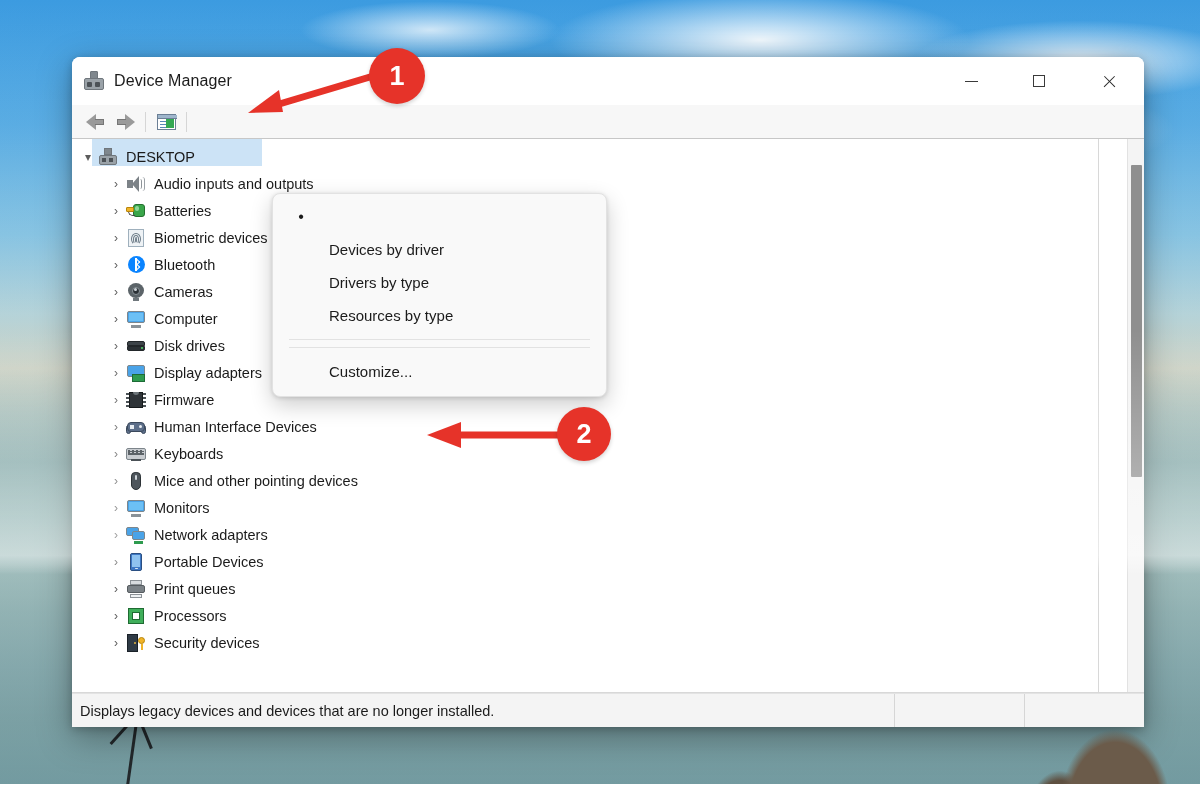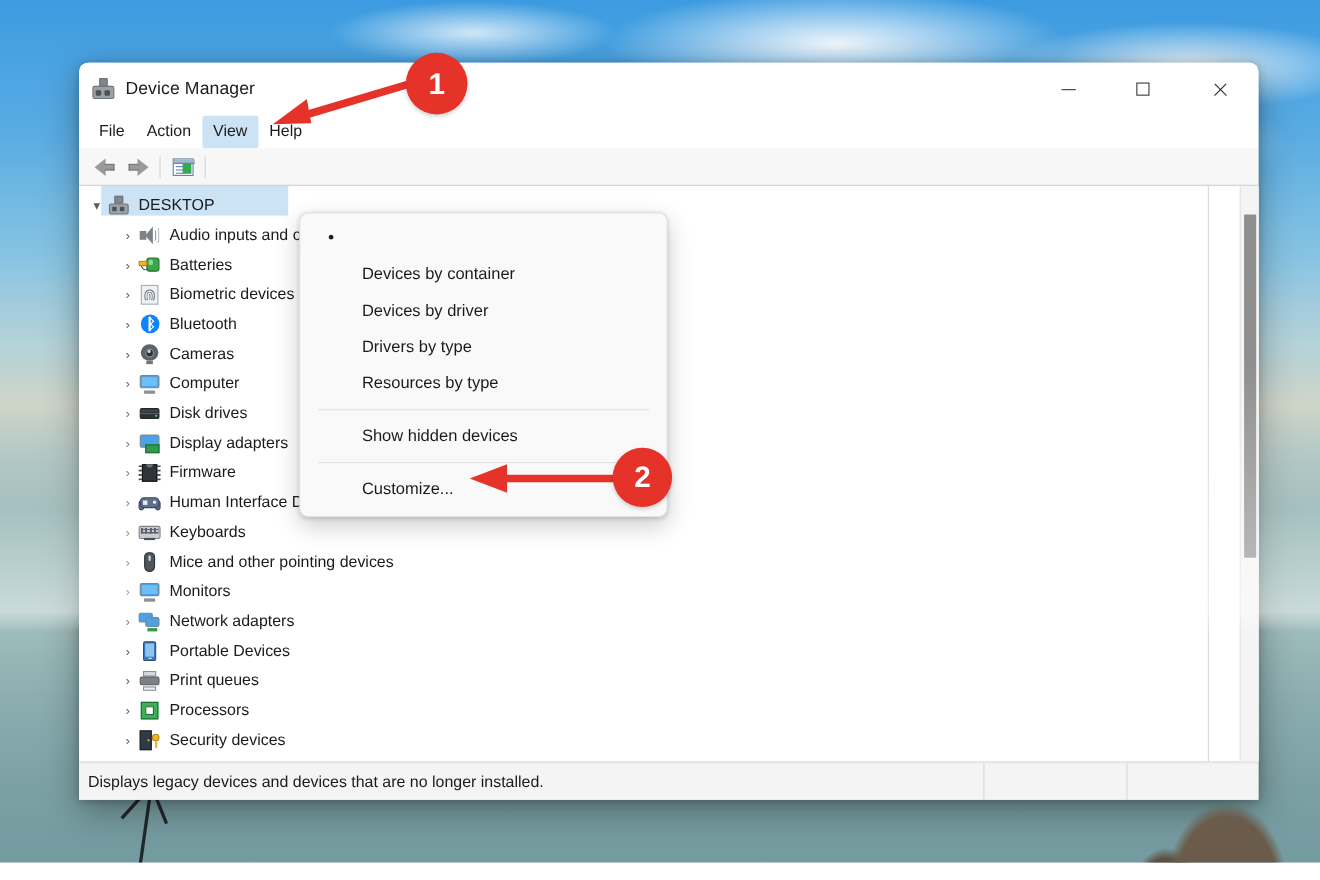--- a/index.html
+++ b/index.html
@@ -468,26 +468,20 @@
         </div>
         <div class="win-btn">
           <div class="glyph-max"></div>
         </div>
         <div class="win-btn">
           <div class="glyph-close"></div>
         </div>
       </div>
     </div>
 
-    <div class="menubar">
-      <div class="menu-item">File</div>
-      <div class="menu-item">Action</div>
-      <div class="menu-item active">View</div>
-      <div class="menu-item">Help</div>
-    </div>
 
     <div class="toolbar">
       <div class="tb-btn">
         <div class="arrow-shape arrow-l">
           <div class="head"></div>
             <div class="tail"></div>
         </div>
       </div>
       <div class="tb-btn">
         <div class="arrow-shape arrow-r">
@@ -759,41 +753,33 @@
       <div class="status-cell"></div>
       <div class="status-cell narrow"></div>
     </div>
 
     <div id="view-menu">
       <div class="mi">
         <div class="bullet-col">•</div>
       </div>
       <div class="mi">
         <div class="bullet-col"></div>
-        <div class="mi-label">Devices by container</div>
-      </div>
-      <div class="mi">
-        <div class="bullet-col"></div>
         <div class="mi-label">Devices by driver</div>
       </div>
       <div class="mi">
         <div class="bullet-col"></div>
         <div class="mi-label">Drivers by type</div>
       </div>
       <div class="mi">
         <div class="bullet-col"></div>
         <div class="mi-label">Resources by type</div>
       </div>
 
       <div class="menu-sep"></div>
 
-      <div class="mi">
-        <div class="bullet-col"></div>
-        <div class="mi-label">Show hidden devices</div>
-      </div>
 
       <div class="menu-sep"></div>
 
       <div class="mi">
         <div class="bullet-col"></div>
         <div class="mi-label">Customize...</div>
       </div>
     </div>
   </div>
 

